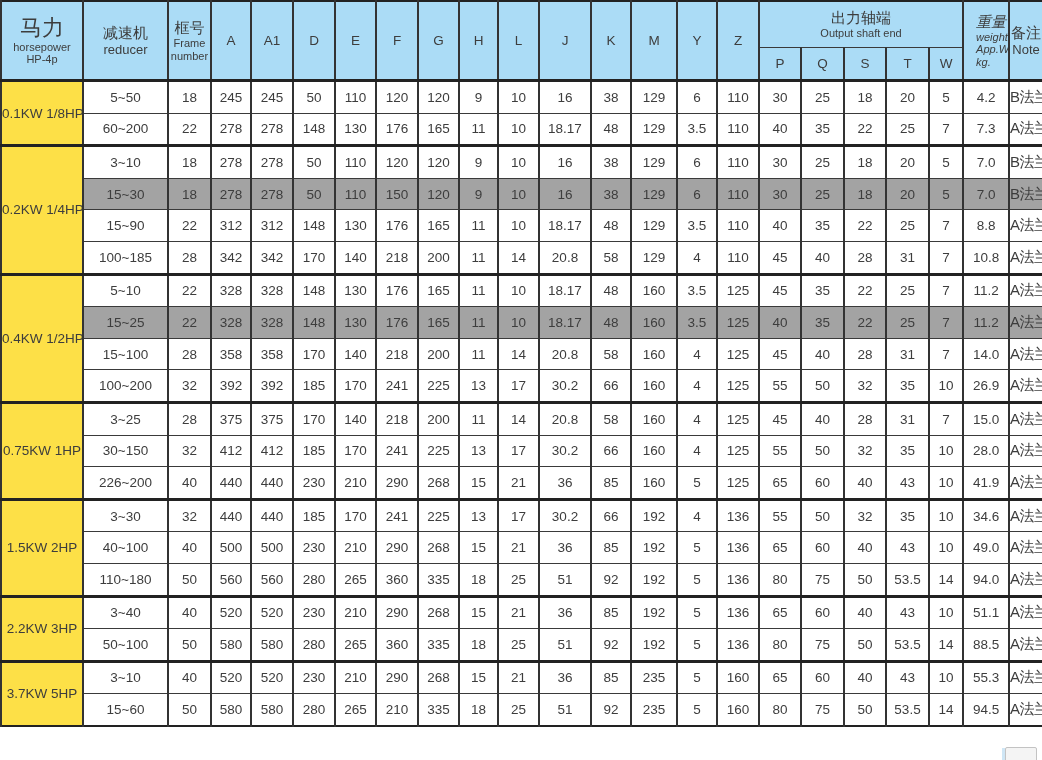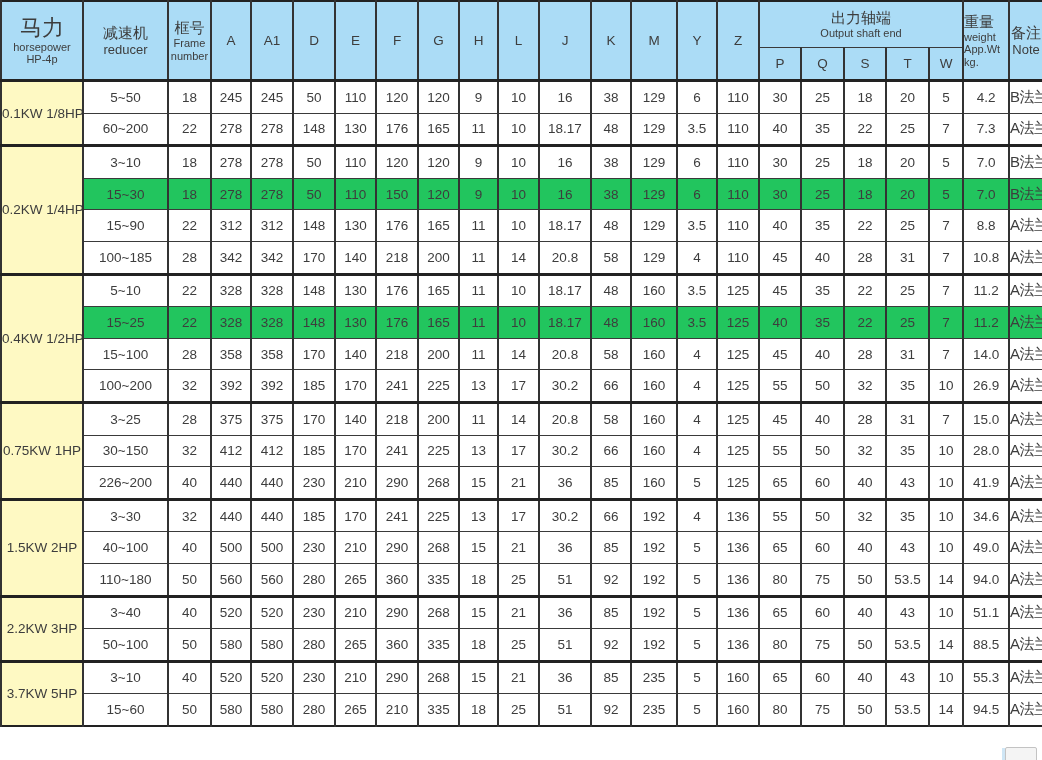--- a/index.html
+++ b/index.html
@@ -19,27 +19,27 @@
     text-align:center;vertical-align:middle;
     padding:0;overflow:hidden;white-space:nowrap;
     font-size:13.5px;font-weight:400;color:#3d3d3d;
   }
   table{border:2px solid #222;}
   thead th{background:#abdcf6;}
   thead tr.h1 th{height:53px;}
   thead tr.h2 th{height:31px;border-bottom:2px solid #222;}
   tbody td{height:30.6px;background:#fff;}
   tbody tr.group-start td{border-top:3px solid #222;}
-  td.power-cell{background:#fef9c3;font-size:13.5px;}
-  tr.hl td{background:#22c55e;}
+  td.power-cell{background:#fde047;font-size:13.5px;}
+  tr.hl td{background:#a3a3a3;}
   .zh-big{font-size:22px;line-height:1.15;display:block;}
   .zh-mid{font-size:15px;line-height:1.2;display:block;}
   .en-sm{font-size:11px;line-height:1.15;display:block;color:#3d3d3d;}
   .en-md{font-size:13px;line-height:1.2;display:block;}
-  .weight-head{text-align:left;padding-left:0;}
+  .weight-head{text-align:left;padding-left:12px;font-style:italic;}
   .weight-head span{display:block;text-align:left;}
   .weight-head .zh-mid{font-size:15px;}
   .weight-head .en-xs{font-size:11px;line-height:1.12;display:block;}
   td.note{font-size:15px;letter-spacing:-0.5px;}
   .corner-widget{
     position:absolute;right:5px;bottom:-3px;width:30px;height:14px;
     background:#f4f4f4;border:1px solid #c3c3c3;border-radius:2px;
   }
   .corner-widget:before{
     content:"";position:absolute;left:-4px;top:0;width:3px;height:100%;

